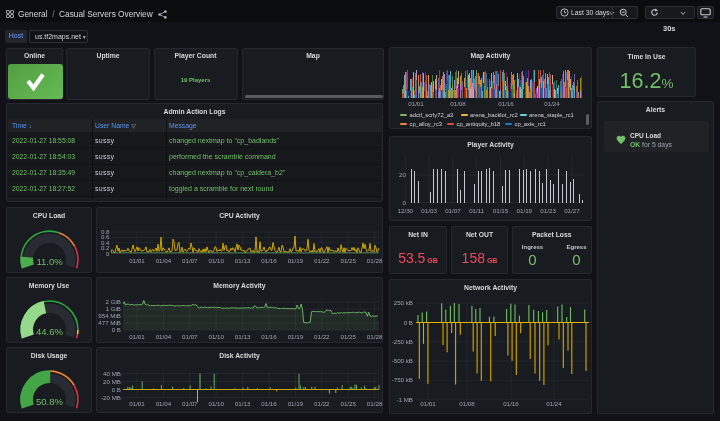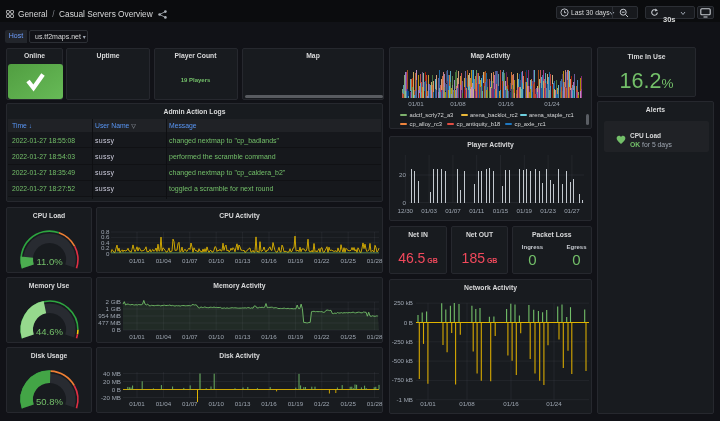--- a/index.html
+++ b/index.html
@@ -37,21 +37,21 @@
 <svg width="10" height="10" style="left:619px;top:7.5px" viewBox="0 0 10 10">
     <circle cx="4.2" cy="4.2" r="3" stroke="#C7CBD1" stroke-width="1" fill="none"></circle>
     <path d="M6.5 6.5 L9 9" stroke="#C7CBD1" stroke-width="1"></path>
     <path d="M2.8 4.2 H5.6" stroke="#C7CBD1" stroke-width="1"></path>
   </svg>
 <div class="abs" style="left:645px;top:6px;width:50px;height:13px;background:#17191D;border:1px solid #2C2F35;border-radius:2px"></div>
 <svg width="9" height="9" style="left:650px;top:8px" viewBox="0 0 20 20">
     <path d="M16.2 10 A6.2 6.2 0 1 1 13.3 4.7" stroke="#C7CBD1" stroke-width="2.4" fill="none"></path>
     <path d="M12.2 1.2 L17.5 5.8 L11 7.5 Z" fill="#C7CBD1"></path>
   </svg>
-<div class="abs" style="left:663px;top:15px;font-size:7.5px;font-weight:700;color:#D8D9DA">30s</div>
+<div class="abs" style="left:663px;top:24px;font-size:7.5px;font-weight:700;color:#D8D9DA">30s</div>
 <svg width="6" height="5" style="left:680px;top:10.5px" viewBox="0 0 6 5">
     <path d="M1 1 L3 3.5 L5 1" stroke="#9DA5B0" stroke-width="1" fill="none"></path>
   </svg>
 <div class="abs" style="left:697px;top:6px;width:17px;height:13px;background:#17191D;border:1px solid #2C2F35;border-radius:2px"></div>
 <svg width="11" height="10" style="left:700px;top:7.5px" viewBox="0 0 11 10">
     <rect x="0.8" y="0.8" width="9.4" height="6" rx="1" stroke="#C7CBD1" stroke-width="1.1" fill="none"></rect>
     <path d="M3.5 9 H7.5" stroke="#C7CBD1" stroke-width="1.1"></path>
   </svg>
 <div class="abs" style="left:5px;top:30px;width:22px;height:12.5px;background:#22252B;border-radius:2px 0 0 2px;color:#6E9FFF;font-size:7px;font-weight:500;text-align:center;line-height:12.5px">Host</div>
 <div class="abs" style="left:29px;top:30px;width:59px;height:12.5px;background:#111217;border:1px solid #2C2F35;border-radius:2px;color:#D8D9DA;font-size:7px;font-weight:500;line-height:11px;padding-left:5px">us.tf2maps.net <span style="color:#9DA5B0;font-size:6px">▾</span></div>
@@ -694,25 +694,25 @@
       <text x="62.9" y="75.5" text-anchor="middle" font-size="6.2" fill="#9DA5B0">01/07</text>
       <text x="86.7" y="75.5" text-anchor="middle" font-size="6.2" fill="#9DA5B0">01/11</text>
       <text x="110.5" y="75.5" text-anchor="middle" font-size="6.2" fill="#9DA5B0">01/15</text>
       <text x="134.3" y="75.5" text-anchor="middle" font-size="6.2" fill="#9DA5B0">01/19</text>
       <text x="158.1" y="75.5" text-anchor="middle" font-size="6.2" fill="#9DA5B0">01/23</text>
       <text x="181.9" y="75.5" text-anchor="middle" font-size="6.2" fill="#9DA5B0">01/27</text>
     </svg>
   </div>
 <div class="panel" style="left:389px;top:226px;width:58px;height:48px">
     <div class="ptitle" style="margin-top:3px">Net IN</div>
-    <div style="text-align:center;margin-top:10px;color:#F2495C"><span style="font-size:14px;font-weight:500">46.5</span><span style="font-size:7px;font-weight:bold"> GB</span></div>
+    <div style="text-align:center;margin-top:10px;color:#F2495C"><span style="font-size:14px;font-weight:500">53.5</span><span style="font-size:7px;font-weight:bold"> GB</span></div>
   </div>
 <div class="panel" style="left:451px;top:226px;width:57px;height:48px">
     <div class="ptitle" style="margin-top:3px">Net OUT</div>
-    <div style="text-align:center;margin-top:10px;color:#F2495C"><span style="font-size:14px;font-weight:500">185</span><span style="font-size:7px;font-weight:bold"> GB</span></div>
+    <div style="text-align:center;margin-top:10px;color:#F2495C"><span style="font-size:14px;font-weight:500">158</span><span style="font-size:7px;font-weight:bold"> GB</span></div>
   </div>
 <div class="panel" style="left:511.5px;top:226px;width:80.5px;height:48px">
     <div class="ptitle" style="margin-top:3px">Packet Loss</div>
     <div style="position:absolute;left:0;top:17px;width:40px;text-align:center;color:#C7CBD1;font-size:6px;font-weight:bold">Ingress</div>
     <div style="position:absolute;left:44px;top:17px;width:40px;text-align:center;color:#C7CBD1;font-size:6px;font-weight:bold">Egress</div>
     <div style="position:absolute;left:0;top:24px;width:40px;text-align:center;color:#73BF69;font-size:15px;font-weight:500">0</div>
     <div style="position:absolute;left:44px;top:24px;width:40px;text-align:center;color:#73BF69;font-size:15px;font-weight:500">0</div>
   </div>
 <div class="panel" style="left:389px;top:279px;width:203px;height:135px">
     <div class="ptitle" style="margin-top:3px">Network Activity</div>

